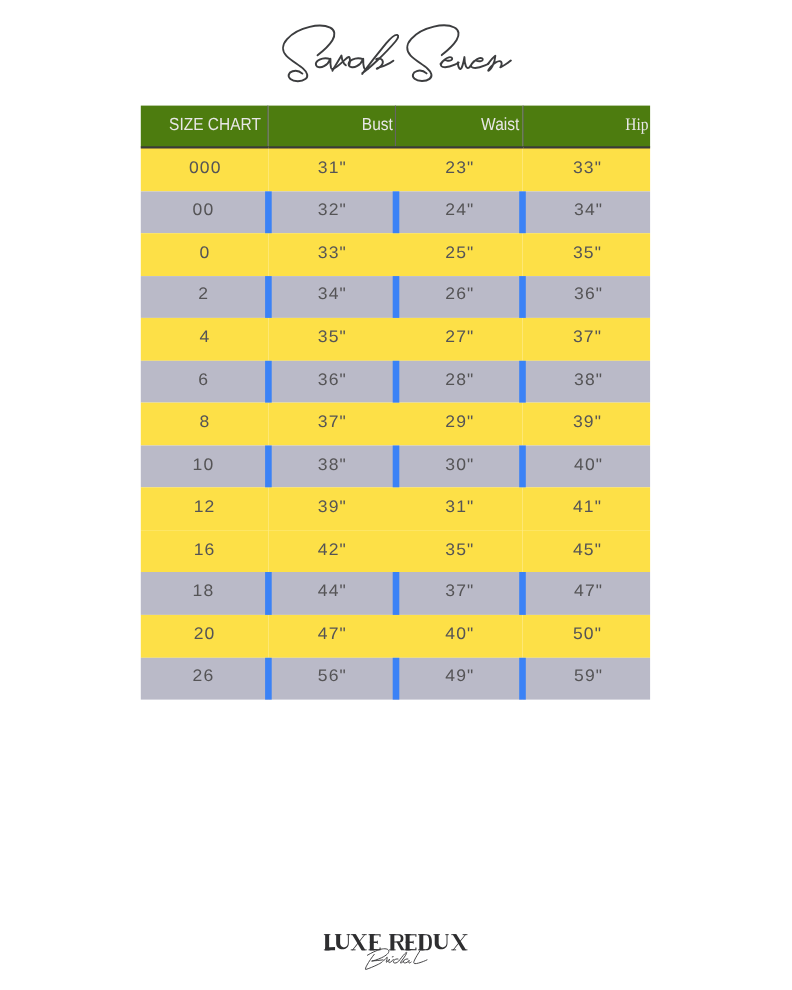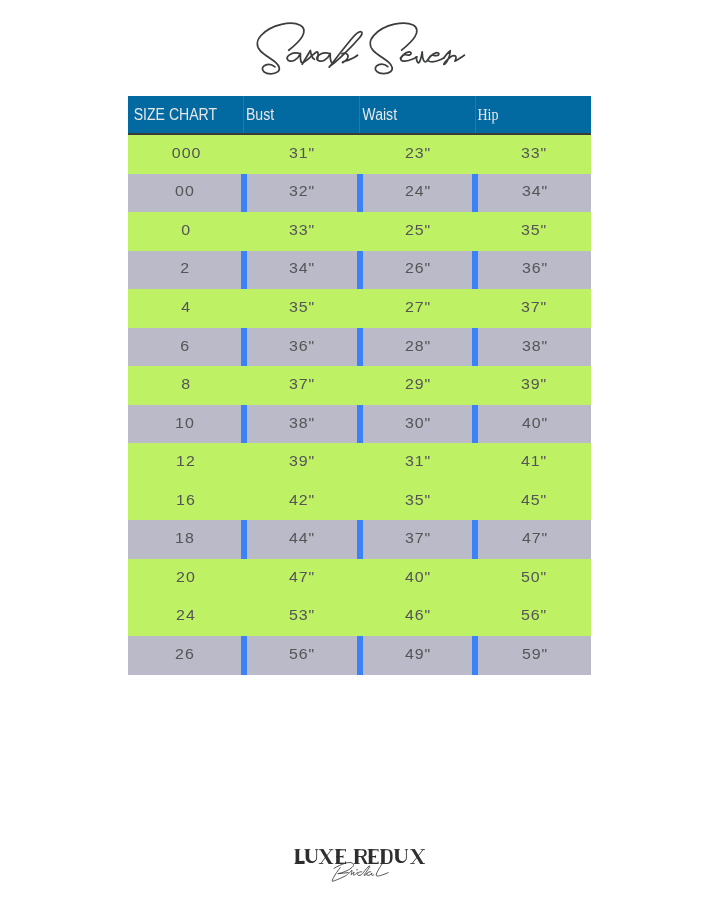--- a/index.html
+++ b/index.html
@@ -13,26 +13,26 @@
   }
 
   
   #brand-logo { position:absolute; left:0; top:0; width:720px; height:100px; }
   #brand-logo svg { display:block; }
 
   
   #size-table { position:absolute; left:128px; top:96px; width:463px;
                 border-collapse:collapse; table-layout:fixed; }
   #size-table td, #size-table th { padding:0; margin:0; }
-  .hdr { background:#0369a1; height:37px; color:#e8e7e7; font-size:16px; font-weight:400;
-         text-align:left; vertical-align:middle;
+  .hdr { background:#4d7c0f; height:37px; color:#e8e7e7; font-size:16px; font-weight:400;
+         text-align:right; vertical-align:middle;
          border-bottom:2px solid #3a3a3a; border-right:1px solid #656565; }
   .hdr:last-child { border-right:none;font-family:Liberation Serif, serif; }
   .hdr span { display:inline-block; transform:translateZ(0) scaleX(0.88) translateY(-0.5px); }
-  .row-light td { background:#bef264; }
+  .row-light td { background:#fde047; }
   .row-dark  td { background:#babac8; }
   #size-table tbody td { height:38.55px; text-align:center; vertical-align:middle;
         color:#555456; font-size:15.2px; font-weight:400;
         letter-spacing:0.95px; text-indent:0.5px; }
   #size-table tbody td span { display:inline-block;
         transform:translateZ(0) scaleX(1.05) translateY(-1.9px); }
   .row-dark td { border-right:6px solid #3b82f6; }
   .row-dark td:last-child { border-right:none; }
 
   
@@ -225,26 +225,20 @@
         <td><span>18</span></td>
         <td><span>44"</span></td>
         <td><span>37"</span></td>
         <td><span>47"</span></td>
       </tr>
       <tr class="row-light">
         <td><span>20</span></td>
         <td><span>47"</span></td>
         <td><span>40"</span></td>
         <td><span>50"</span></td>
-      </tr>
-      <tr class="row-light">
-        <td><span>24</span></td>
-        <td><span>53"</span></td>
-        <td><span>46"</span></td>
-        <td><span>56"</span></td>
       </tr>
       <tr class="row-dark">
         <td><span>26</span></td>
         <td><span>56"</span></td>
         <td><span>49"</span></td>
         <td><span>59"</span></td>
       </tr>
     </tbody>
 </table>
 

